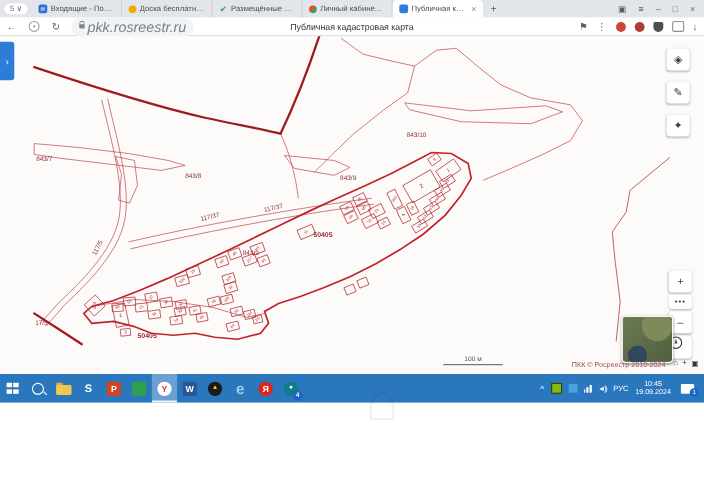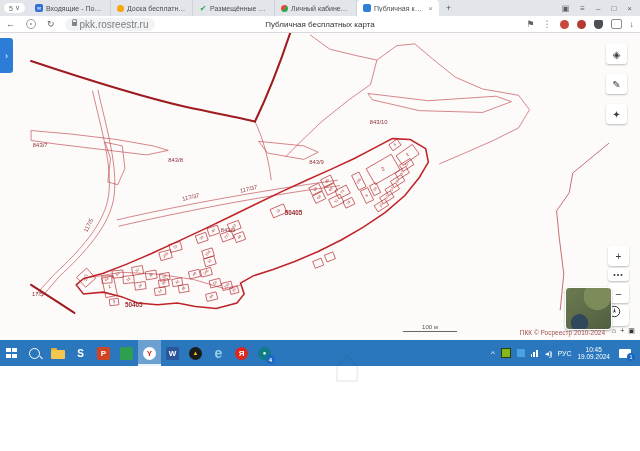--- a/index.html
+++ b/index.html
@@ -29,21 +29,21 @@
   
   .addressbar{position:absolute;top:16px;left:0;width:640px;height:17px;background:#fff;
           border-bottom:1px solid #d7d9dc;display:flex;align-items:center;font-size:8px;color:#5f6368;box-sizing:border-box;}
   .navico{padding:0 6px;font-size:9px;color:#5f6368;}
   .shield{width:8px;height:8px;border:1px solid #9aa0a6;border-radius:50%;margin:0 5px;position:relative;}
   .shield:after{content:'';position:absolute;left:2.5px;top:2.5px;width:2px;height:2px;background:#9aa0a6;border-radius:50%;}
   .urlpill{display:flex;align-items:center;background:#f1f3f4;border-radius:8px;padding:1px 7px;margin-left:4px;}
   .lock{width:5px;height:4px;background:#80868b;border-radius:1px;position:relative;margin-right:3px;}
   .lock:before{content:'';position:absolute;top:-3px;left:0.5px;width:2.6px;height:2.6px;
      border:1px solid #80868b;border-bottom:none;border-radius:2px 2px 0 0;}
-  .urltext{font-size:10px;color:#7a7f84;}
+  .urltext{font-size:13px;color:#7a7f84;font-style:italic;}
   .pagetitle{position:absolute;left:50%;transform:translateX(-50%);font-size:8px;color:#2f3237;white-space:nowrap;}
   .abar-right{margin-left:auto;display:flex;align-items:center;gap:8px;padding-right:6px;}
   .extico{width:9px;height:9px;border-radius:50%;flex:0 0 auto;}
   .ext-red1{background:#c9483e;}
   .ext-red2{background:#b33a34;}
   .ext-dark{background:#4a4f54;border-radius:2px 2px 6px 6px;}
   .ext-chat{width:9px;height:8px;border:1px solid #8a8f94;border-radius:2px;background:#fff;}
   .glyph{color:#5f6368;font-size:9px;}
 
   
@@ -151,21 +151,21 @@
   </div>
 
   <div class="addressbar">
     <span class="navico">←</span>
     <span class="shield"></span>
     <span class="navico">↻</span>
     <div class="urlpill">
       <span class="lock"></span>
       <span class="urltext">pkk.rosreestr.ru</span>
     </div>
-    <div class="pagetitle">Публичная бесплатных карта</div>
+    <div class="pagetitle">Публичная кадастровая карта</div>
     <div class="abar-right">
       <span class="glyph">⚑</span>
       <span class="glyph">⋮</span>
       <span class="extico ext-red1"></span>
       <span class="extico ext-red2"></span>
       <span class="extico ext-dark"></span>
       <span class="ext-chat"></span>
       <span class="glyph">↓</span>
     </div>
   </div>

